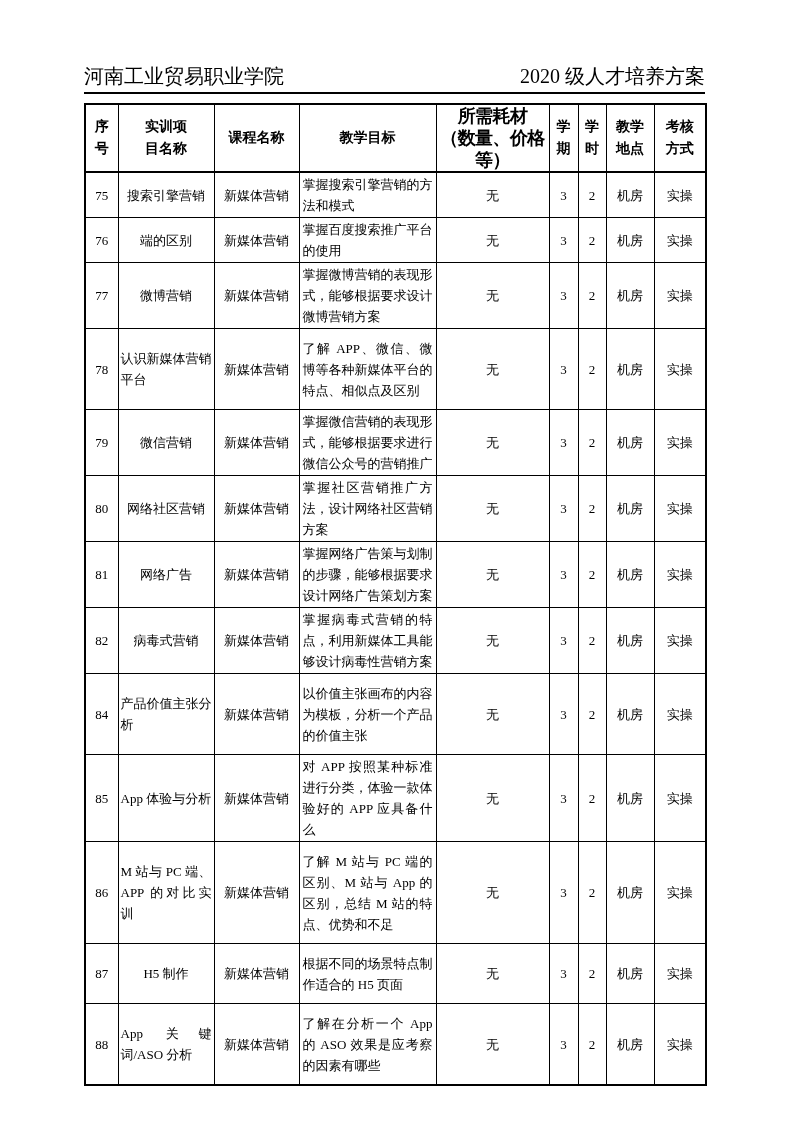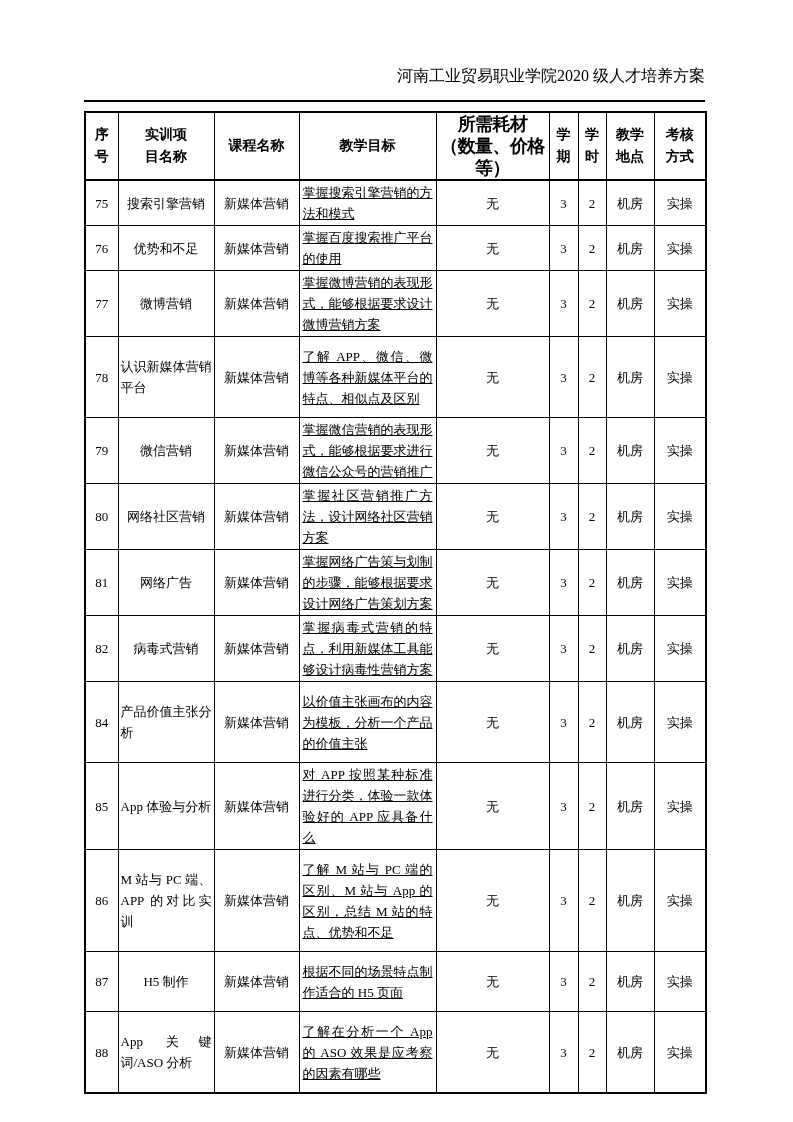--- a/index.html
+++ b/index.html
@@ -14,25 +14,25 @@
   }
   .page {
     padding: 66px 0 0 84px;
     width: 705px; 
   }
   .content { width: 621px; }
 
   
   .doc-header {
     display: flex;
-    justify-content: flex-end;
+    justify-content: space-between;
     align-items: flex-end;
-    font-size: 16px;
+    font-size: 20px;
     line-height: 20px;
-    padding-bottom: 14px;
+    padding-bottom: 6px;
     border-bottom: 2px solid #000;
   }
 
   
   table.training {
     margin-top: 9px;
     width: 621px;
     border-collapse: collapse;
     table-layout: fixed;
     border: 2px solid #000;
@@ -56,21 +56,20 @@
   table.training td {
     font-size: 13px;
     line-height: 21px;
     text-align: center;
     padding: 1px 3px;
   }
   table.training td.goal {
     text-align: justify;
     text-align-last: left;
     padding: 1px 3px;
-    text-decoration: underline;
   }
   table.training td.wrap {
     text-align: justify;
     text-align-last: left;
     padding: 19px 2px;
   }
 
   
   .doc-footer {
     width: 621px;
@@ -131,21 +130,21 @@
             <td>新媒体营销</td>
             <td class="goal">掌握搜索引擎营销的方法和模式</td>
             <td>无</td>
             <td>3</td>
             <td>2</td>
             <td>机房</td>
             <td>实操</td>
           </tr>
           <tr style="height: 44px;">
             <td>76</td>
-            <td>优势和不足</td>
+            <td>端的区别</td>
             <td>新媒体营销</td>
             <td class="goal">掌握百度搜索推广平台的使用</td>
             <td>无</td>
             <td>3</td>
             <td>2</td>
             <td>机房</td>
             <td>实操</td>
           </tr>
           <tr style="height: 64px;">
             <td>77</td>

